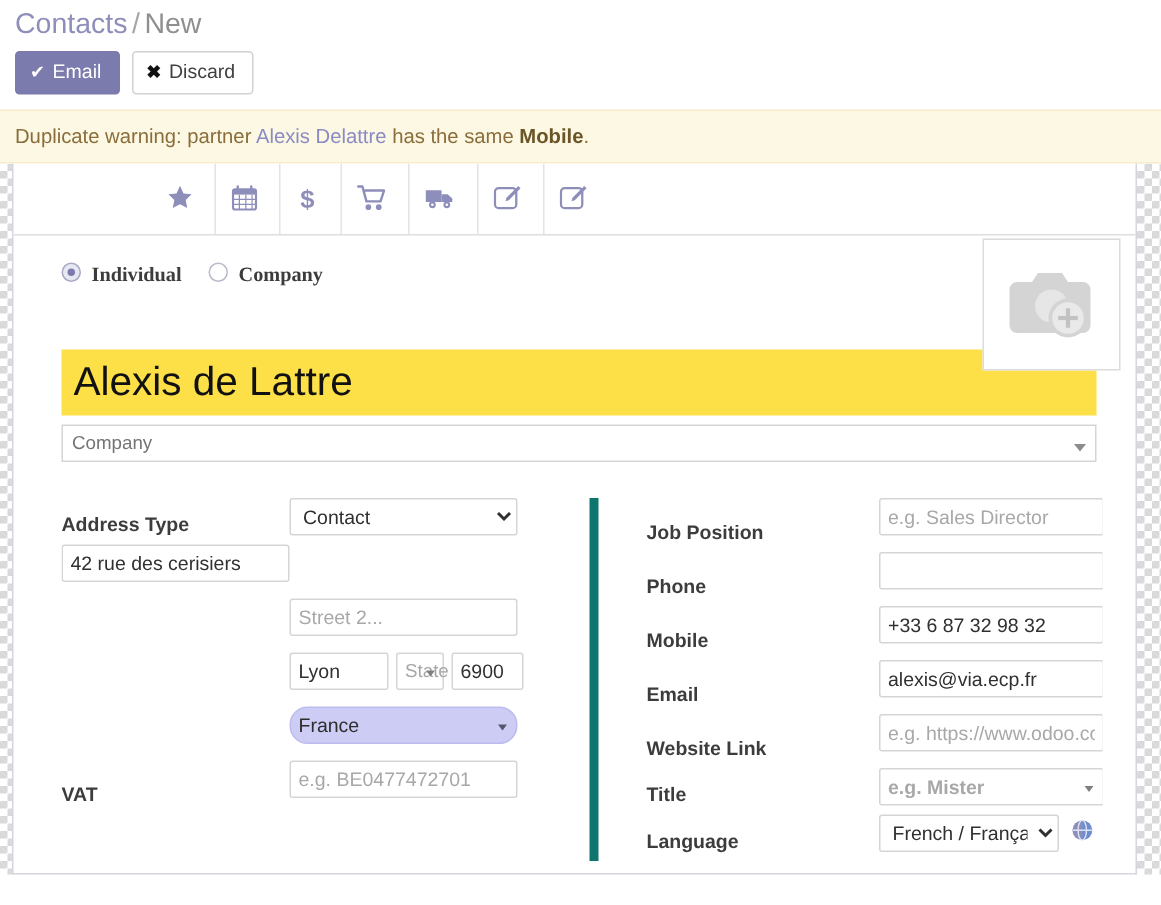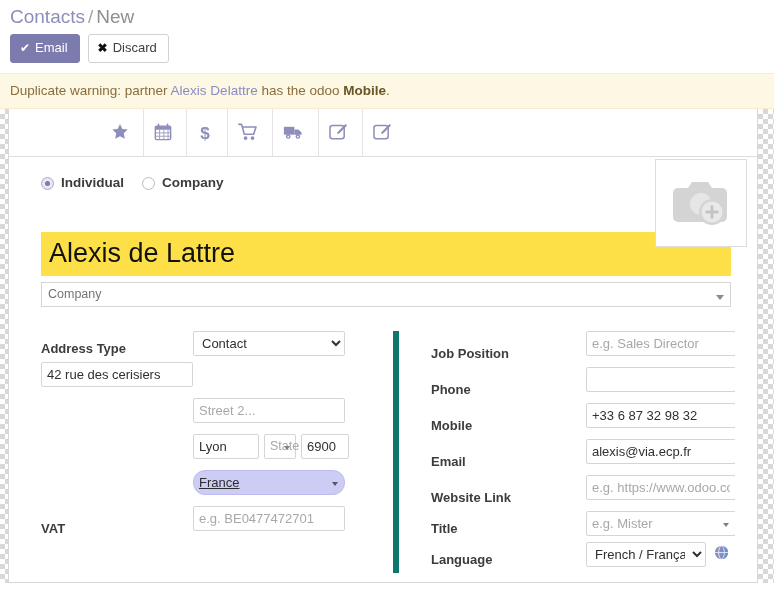--- a/index.html
+++ b/index.html
@@ -121,21 +121,21 @@
   .stat-lbl {
     font-size: 13px; color: #7a7a7a;
     white-space: nowrap; overflow: hidden; text-overflow: ellipsis;
     max-width: 62px;
   }
 
   
   .form-inner { padding: 18px 22px 0 32px; position: relative; }
 
   .radio-row { display: flex; align-items: center; gap: 18px; margin-bottom: 14px; }
-  .radio-item { display: flex; align-items: flex-end; gap: 7px; cursor: pointer; }
+  .radio-item { display: flex; align-items: flex-start; gap: 7px; cursor: pointer; font-family: Liberation Serif, serif; }
   .radio-dot {
     width: 13px; height: 13px; border-radius: 50%;
     border: 1px solid #b9b9c9; background: #fff;
     display: inline-block; position: relative;
   }
   .radio-dot.on { background: #e8e8f2; border-color: #a9a9c6; }
   .radio-dot.on::after {
     content: ""; position: absolute; left: 3px; top: 3px;
     width: 5px; height: 5px; border-radius: 50%; background: #7c7bad;
   }
@@ -251,21 +251,20 @@
     position: relative;
     width: 152px; height: 25px;
     background: #ccccf5;
     border: 1px solid #bcbcee;
     border-radius: 12px;
     display: flex; align-items: center;
     padding: 0 5px;
     color: #2d2d2d; font-size: 13px;
     margin-bottom: 5px;
     cursor: pointer;
-    text-decoration: underline;
   }
   .country-caret {
     position: absolute; right: 6px; top: 11px;
     width: 0; height: 0;
     border-left: 3.5px solid transparent;
     border-right: 3.5px solid transparent;
     border-top: 4.5px solid #55556b;
   }
 
   
@@ -285,21 +284,21 @@
     position: absolute; right: 6px; top: 11px;
     width: 0; height: 0;
     border-left: 3.5px solid transparent;
     border-right: 3.5px solid transparent;
     border-top: 4.5px solid #808080;
   }
 
   .lang-row { display: flex; align-items: center; gap: 8px; }
   .lang-sel { width: 120px !important; }
 
-  .ellipsis { white-space: nowrap; overflow: hidden; text-overflow: ellipsis; }
+  .ellipsis { white-space: nowrap; overflow: hidden; text-overflow: ellipsis; font-weight: bold; }
 </style>
 </head>
 <body>
 
 <div class="breadcrumb-bar">
   <span class="bc-link">Contacts</span><span class="bc-sep">/</span><span class="bc-current">New</span>
 </div>
 
 <div class="action-bar">
   <button class="btn btn-save">
@@ -308,21 +307,21 @@
   </button>
   <button class="btn btn-discard">
     <span class="glyph">✖</span>
     <span>Discard</span>
   </button>
 </div>
 
 <div class="warning">
   <span>Duplicate warning: partner</span>
   <span class="wlink">Alexis Delattre</span>
-  <span>has the odoo</span>
+  <span>has the same</span>
   <span class="wbold">Mobile</span><span>.</span>
 </div>
 
 <div class="page-body">
   <div class="edge-left checker"></div>
   <div class="edge-right checker"></div>
 
   <div class="sheet">
 
     <div class="statbar" id="statbar">

